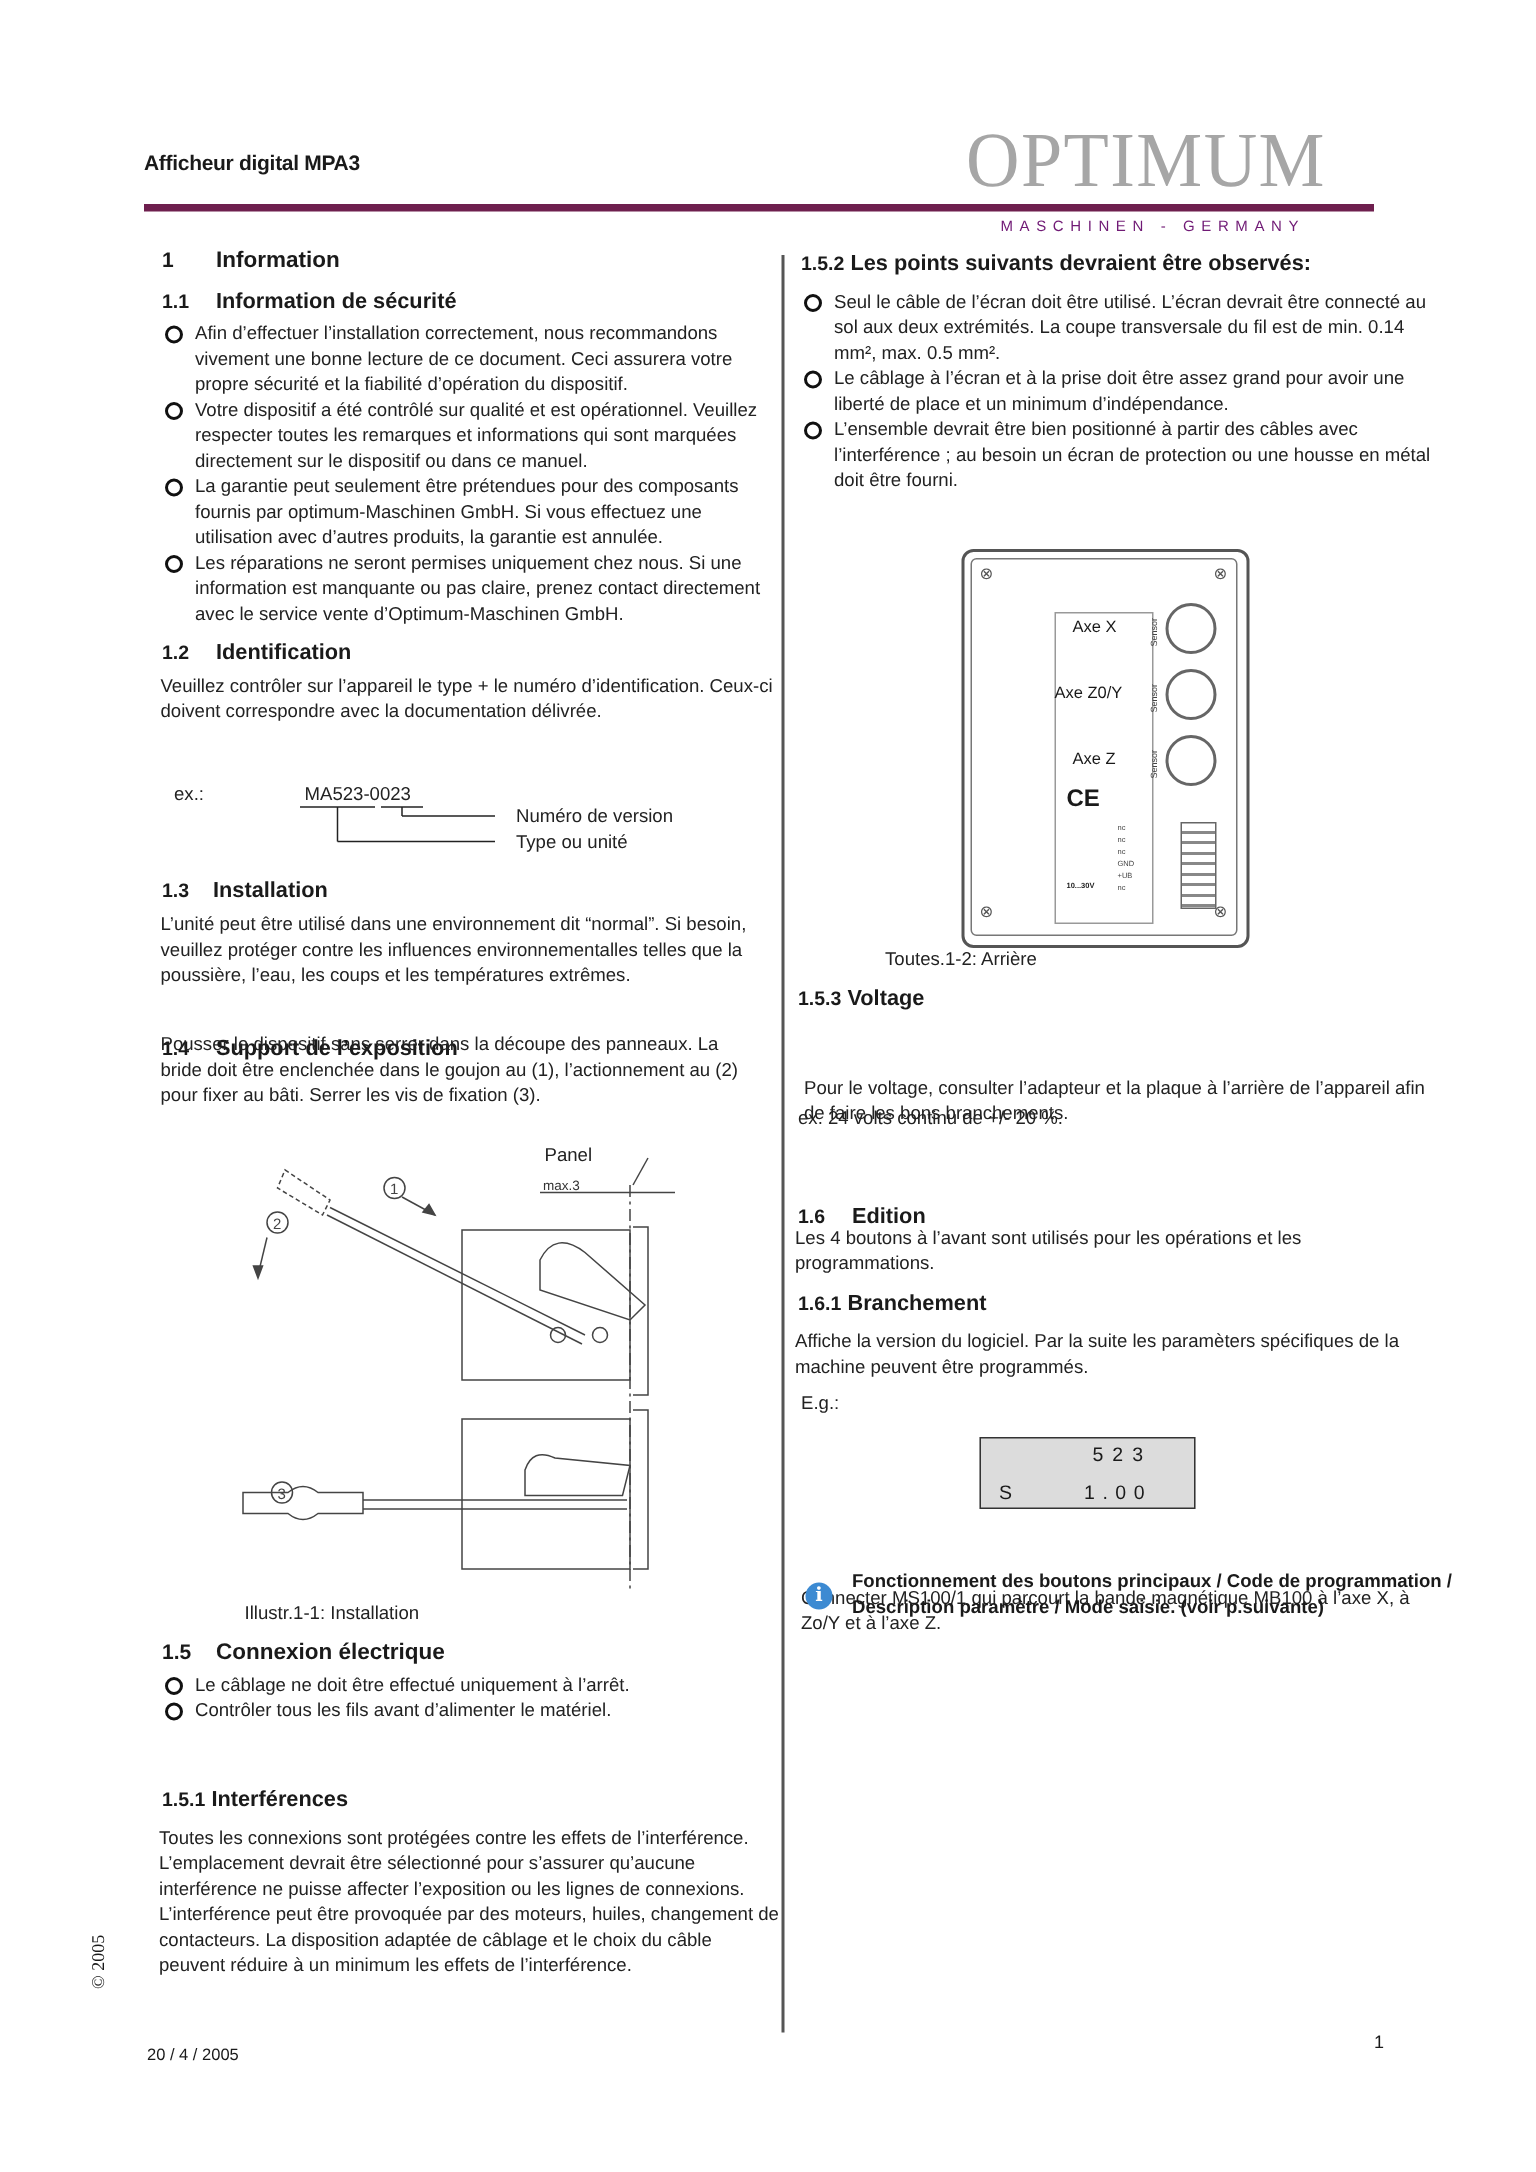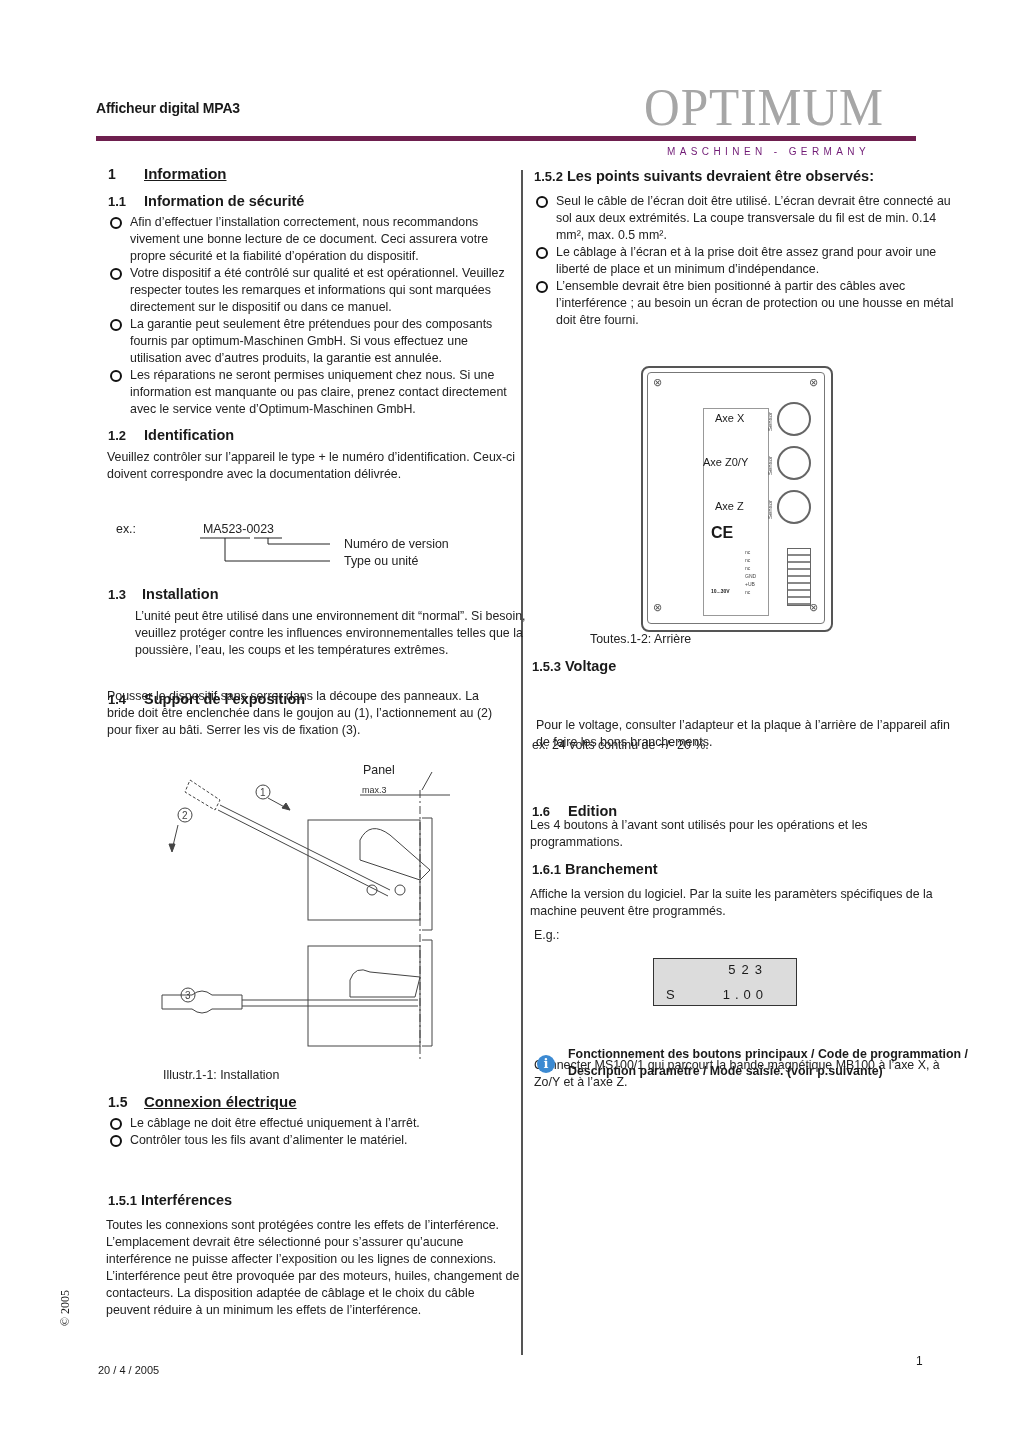--- a/index.html
+++ b/index.html
@@ -5,21 +5,21 @@
   html, body { margin: 0; padding: 0; background: #ffffff; }
   body { width: 1024px; height: 1448px; position: relative; overflow: hidden;
          font-family: "Liberation Sans", sans-serif; color: #1a1a1a; }
   .abs { position: absolute; }
   .doc-title { left: 96px; top: 100px; font-size: 14px; font-weight: bold; letter-spacing: -0.2px; }
   .logo { left: 644px; top: 80px; font-family: "Liberation Serif", serif; font-size: 52px; color: #a6a6a6;
           letter-spacing: 1px; transform: scaleX(0.95); transform-origin: left top; line-height: 56px; }
   .rule { left: 96px; top: 136px; width: 820px; height: 5px; background: #6e1f4e; }
   .tagline { left: 655px; top: 146px; font-size: 10px; letter-spacing: 4.4px; color: #701a75; margin-left: 12px; }
   .vdivider { left: 521px; top: 170px; width: 2px; height: 1185px; background: #555; }
-  .h1 { font-size: 15px; font-weight: bold; text-decoration: underline; }
+  .h1 { font-size: 15px; font-weight: bold; }
   .h1 .num { display: inline-block; width: 36px; font-size: 14px; }
   .h2 { font-size: 14.5px; font-weight: bold; }
   .h2 .num { display: inline-block; width: 36px; font-size: 13px; }
   .h3 { font-size: 14.5px; font-weight: bold; }
   .h3 .num { font-size: 13px; }
   .p { font-size: 12.4px; line-height: 17px; color: #222; }
   ul.bul { list-style: none; margin: 0; padding: 0; font-size: 12.4px; line-height: 17px; color: #222; }
   ul.bul li { position: relative; padding-left: 22px; }
   ul.bul li .dot { position: absolute; left: 2px; top: 3px; width: 8px; height: 8px; border: 2px solid #111; border-radius: 50%; }
   .caption { font-size: 12.4px; color: #222; }
@@ -76,21 +76,21 @@
   <line x1="25" y1="25" x2="130" y2="25" stroke="#222" stroke-width="1"></line>
   <line x1="68" y1="2" x2="68" y2="8" stroke="#222" stroke-width="1"></line>
   <line x1="68" y1="8" x2="130" y2="8" stroke="#222" stroke-width="1"></line>
 </svg>
 <div class="abs p id-ver">Numéro de version</div>
 <div class="abs p id-type">Type ou unité</div>
 
 <div class="abs h2" style="left:108px; top:586px;">
   <span class="num" style="width:34px">1.3</span><span>Installation</span>
 </div>
-<div class="abs p" style="left:107px; top:608px; width:415px;margin-left:28px;">L’unité peut être utilisé dans une environnement dit “normal”. Si besoin, veuillez protéger contre les influences environnementalles telles que la poussière, l’eau, les coups et les températures extrêmes.</div>
+<div class="abs p" style="left:107px; top:608px; width:415px;">L’unité peut être utilisé dans une environnement dit “normal”. Si besoin, veuillez protéger contre les influences environnementalles telles que la poussière, l’eau, les coups et les températures extrêmes.</div>
 
 <div class="abs h2" style="left:108px; top:667px;margin-top:24px;">
   <span class="num">1.4</span><span>Support de l’exposition</span>
 </div>
 <div class="abs p" style="left:107px; top:688px; width:395px;">Pousser le dispositif sans serrer dans la découpe des panneaux. La bride doit être enclenchée dans le goujon au (1), l’actionnement au (2) pour fixer au bâti. Serrer les vis de fixation (3).</div>
 
 <div class="abs p" style="left:363px; top:762px;">Panel</div>
 <div class="abs" style="left:362px; top:785px; font-size:9px; color:#333;">max.3</div>
 <svg class="abs" style="left:160px; top:770px;" width="290" height="290">
   <g fill="none" stroke="#444" stroke-width="1">

